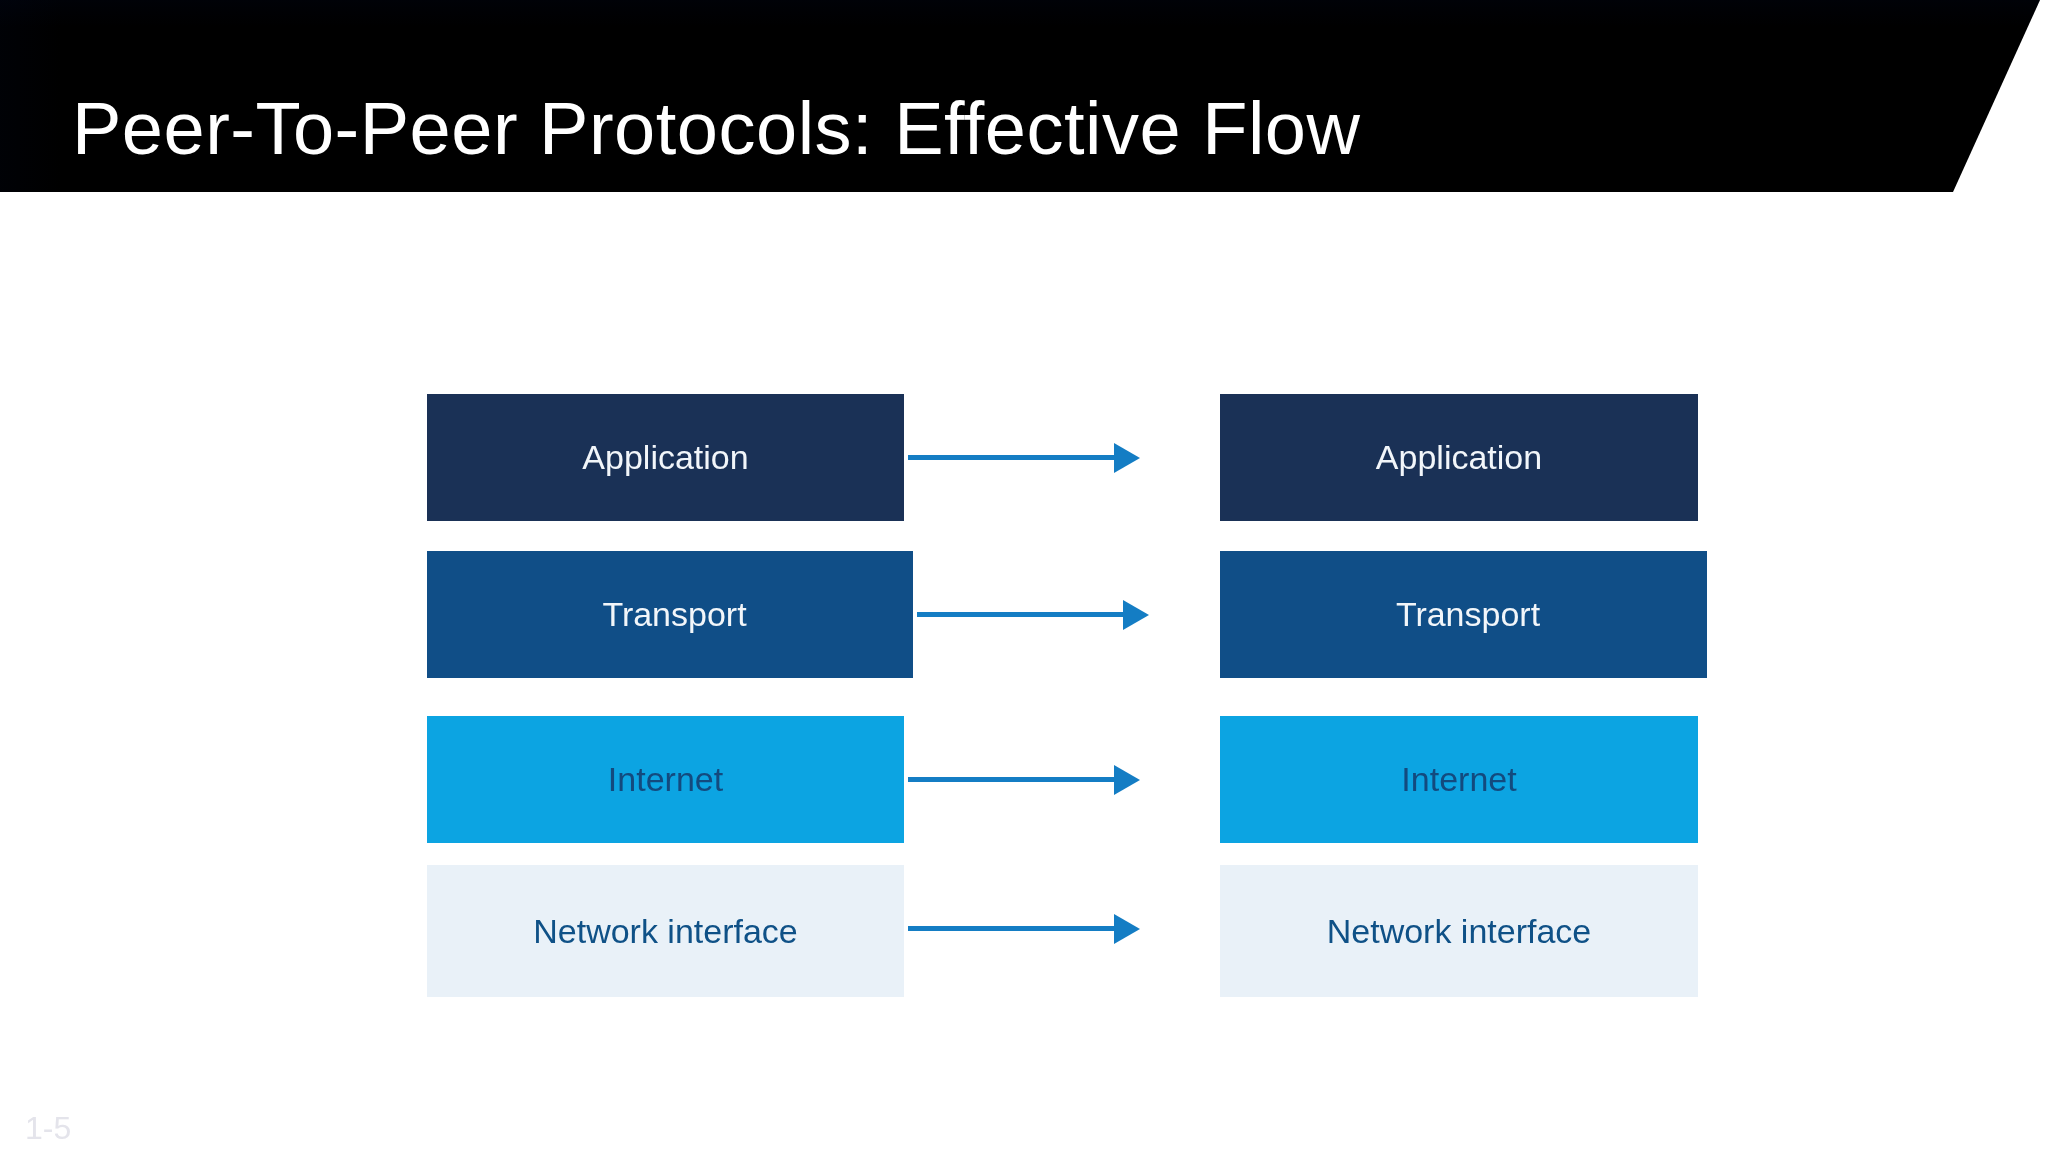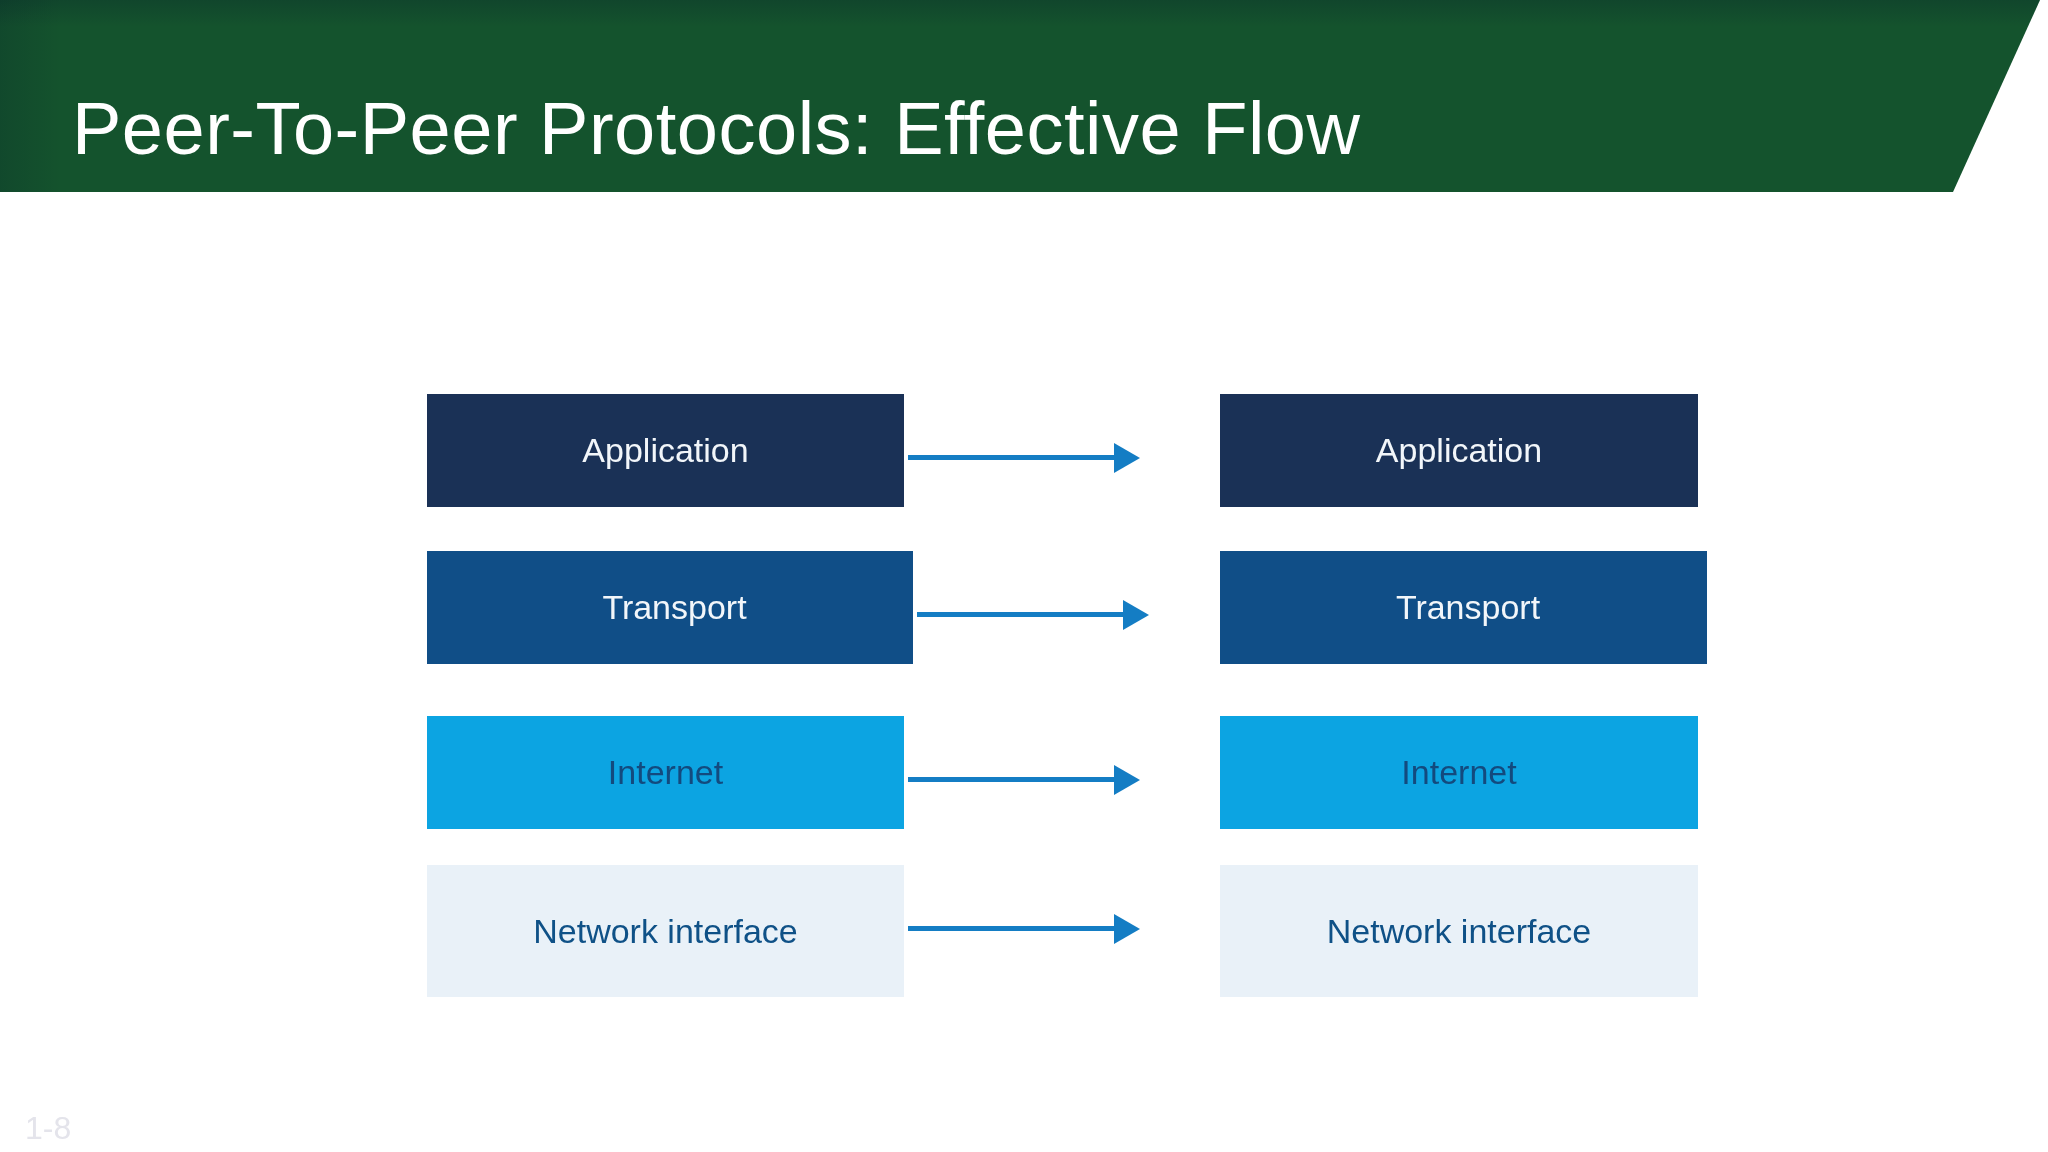--- a/index.html
+++ b/index.html
@@ -29,21 +29,21 @@
     margin:0;
     font-size:74px;font-weight:400;line-height:1.0;
     color:#ffffff;
     white-space:nowrap;
     letter-spacing:0.5px;
   }
 
   
   .box{
     position:absolute;
-    width:477px;height:113px;
+    width:477px;height:127px;
     display:flex;align-items:center;justify-content:center;
     font-size:34px;
   }
   .box .box-label{white-space:nowrap;}
   .col-left{left:427px;}
   .col-right{left:1220px;width:478px;}
   .row1{top:394px;}
   .row2{top:551px;padding-left:9px;}
   .row3{top:716px;}
   .row4{top:865px;height:132px;}
@@ -67,21 +67,21 @@
   .page-number{
     position:absolute;left:25px;top:1110px;
     font-size:32px;color:#e4e4eb;
   }
 </style>
 </head>
 <body>
 
 <div id="slide">
 
-  <header class="banner" style="background-color: #14532d;">
+  <header class="banner" style="background-color: #000000;">
     <h1 class="title">Peer-To-Peer Protocols: Effective Flow</h1>
   </header>
 
   <main>
 
     <div class="box col-left row1" style="background-color: rgb(26, 49, 86); color: rgb(242, 246, 250);">
       <span class="box-label">Application</span>
     </div>
     <div class="box col-left row2" style="background-color: rgb(16, 78, 135); color: rgb(242, 246, 250);">
       <span class="box-label">Transport</span>
@@ -118,15 +118,15 @@
     </div>
     <div class="box col-right row3" style="background-color: rgb(12, 164, 226); color: rgb(19, 74, 126);">
       <span class="box-label">Internet</span>
     </div>
     <div class="box col-right row4" style="background-color: rgb(233, 241, 248); color: rgb(15, 81, 135);">
       <span class="box-label">Network interface</span>
     </div>
 
   </main>
 
-  <div class="page-number">1-8</div>
+  <div class="page-number">1-5</div>
 
 </div>
 
 </body></html>

